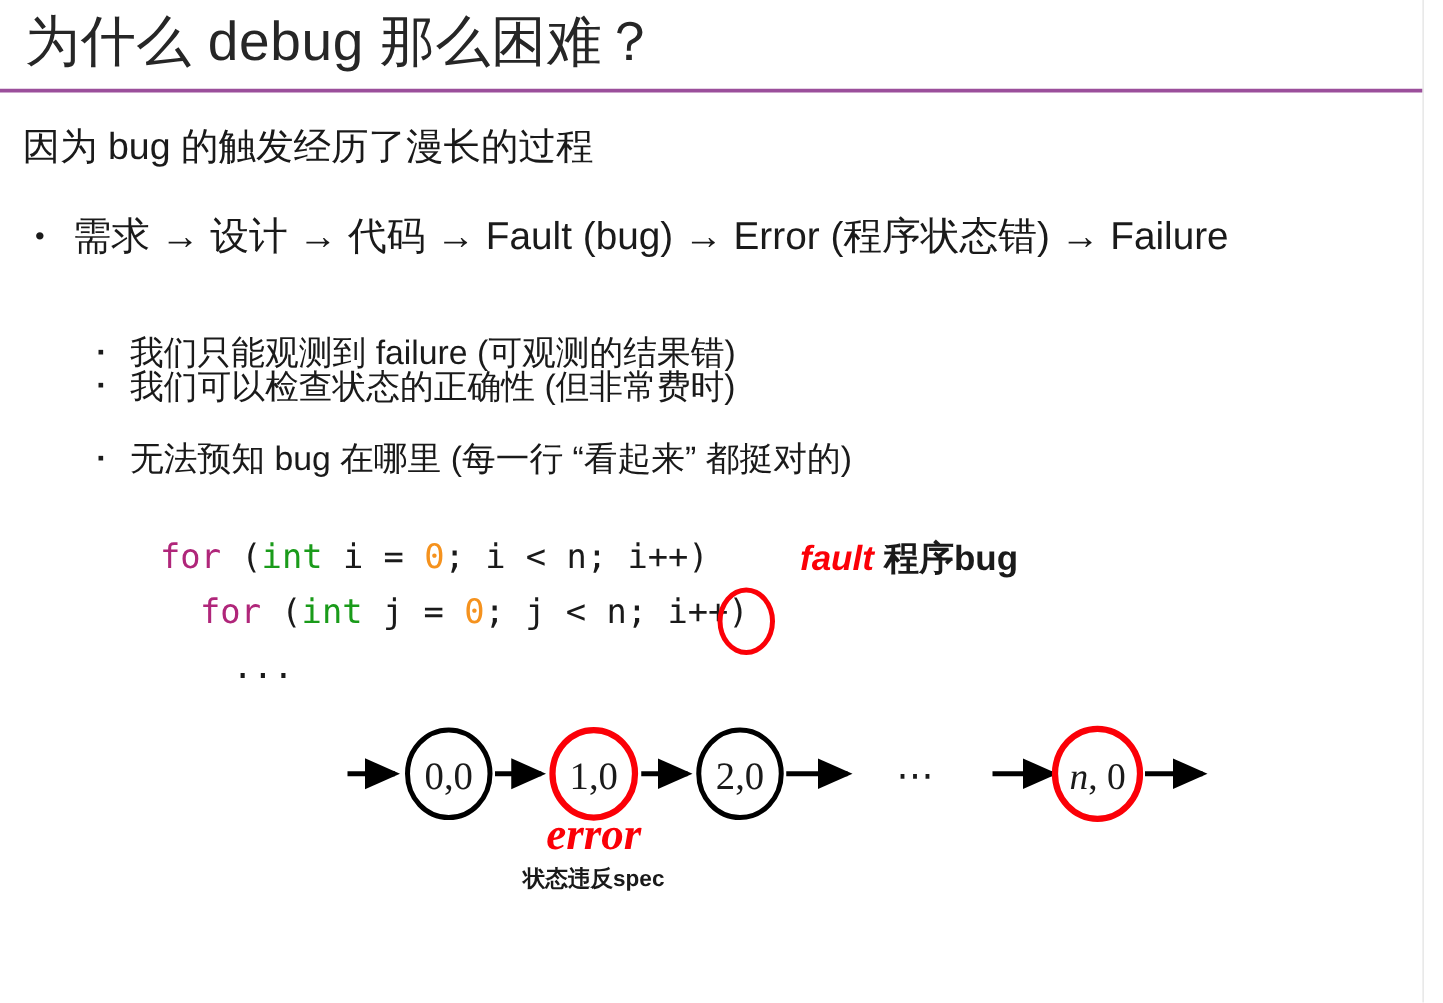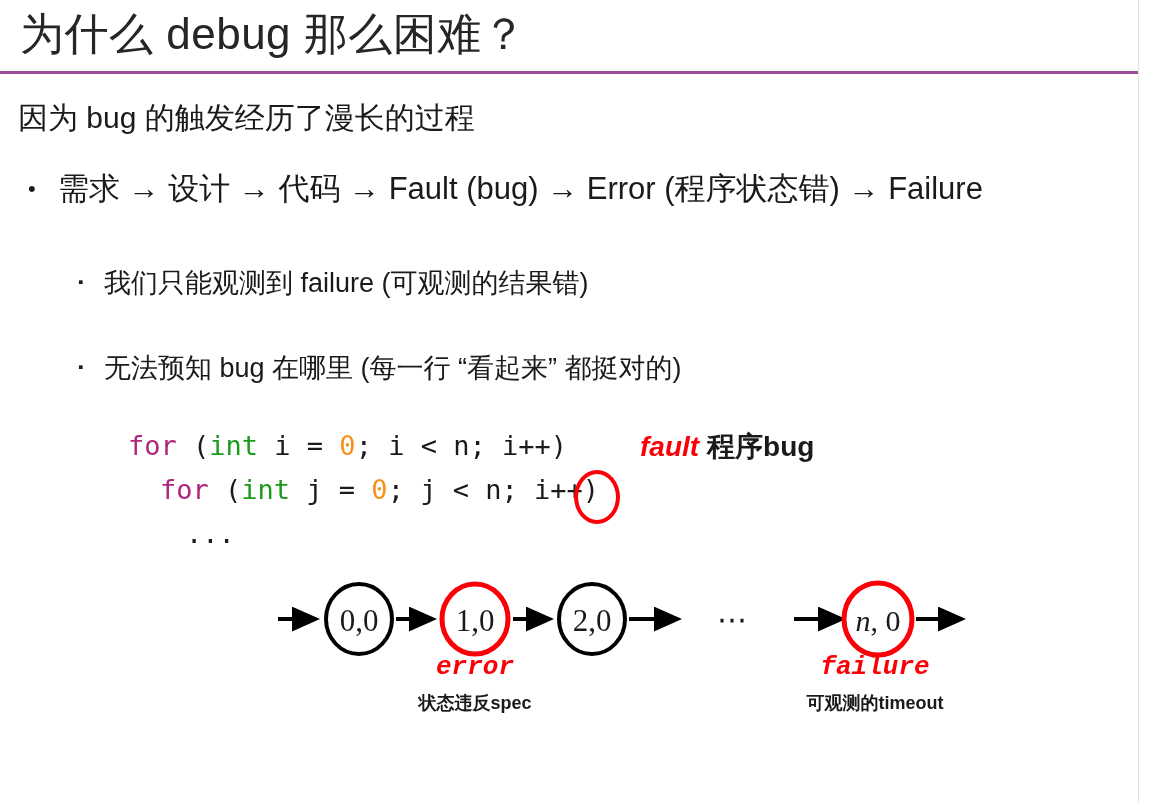--- a/index.html
+++ b/index.html
@@ -163,23 +163,23 @@
   .dlabel {
     position: absolute;
     text-align: center;
     white-space: nowrap;
   }
   .dlabel .en {
     display: block;
     color: #fb0007;
     font-style: italic;
     font-weight: bold;
-    font-size: 26px;
+    font-size: 36px;
     line-height: 34px;
-    font-family: Liberation Mono, monospace;
+    font-family: Liberation Serif, serif;
   }
   .dlabel .cn {
     display: block;
     color: #1a1a1a;
     font-weight: bold;
     font-size: 18px;
     line-height: 38px;
     font-family: "Liberation Sans", sans-serif;
   }
   .dlabel-error   { left: 385px; top: 650px; width: 180px; }
@@ -194,20 +194,23 @@
   <div class="title-rule"></div>
 
   <div class="lead">因为 bug 的触发经历了漫长的过程</div>
 
   <div class="bullet-l1">
     <span class="dot">•</span><span>需求 → 设计 → 代码 → Fault (bug) → Error (程序状态错) → Failure</span>
   </div>
 
   <div class="sub sub-1">
     <span class="sq">▪</span><span>我们只能观测到 failure (可观测的结果错)</span>
+  </div>
+  <div class="sub sub-2">
+    <span class="sq">▪</span><span>我们可以检查状态的正确性 (但非常费时)</span>
   </div>
   <div class="sub sub-3">
     <span class="sq">▪</span><span>无法预知 bug 在哪里 (每一行 “看起来” 都挺对的)</span>
   </div>
 
   <div class="code"><div class="code-line-1"><span class="kw">for</span><span> (</span><span class="typ">int</span><span> i = </span><span class="num">0</span><span>; i &lt; n; i++)</span></div><div class="code-line-2"><span class="kw">for</span><span> (</span><span class="typ">int</span><span> j = </span><span class="num">0</span><span>; j &lt; n; i++)</span></div><div class="code-line-3">...</div></div>
 
   <div class="fault-annot">
     <span class="word">fault</span><span class="cn">程序bug</span>
   </div>
@@ -248,19 +251,15 @@
 
       <line x1="646" y1="41" x2="692" y2="41" stroke="#000" stroke-width="4" marker-end="url(#arrowhead)"></line>
     </svg>
   </div>
 
   <div class="dlabel dlabel-error">
     <span class="en">error</span>
     <span class="cn">状态违反spec</span>
   </div>
 
-  <div class="dlabel dlabel-failure">
-    <span class="en">failure</span>
-    <span class="cn">可观测的timeout</span>
-  </div>
 
   <div class="right-border"></div>
 </div>
 
 </body></html>

